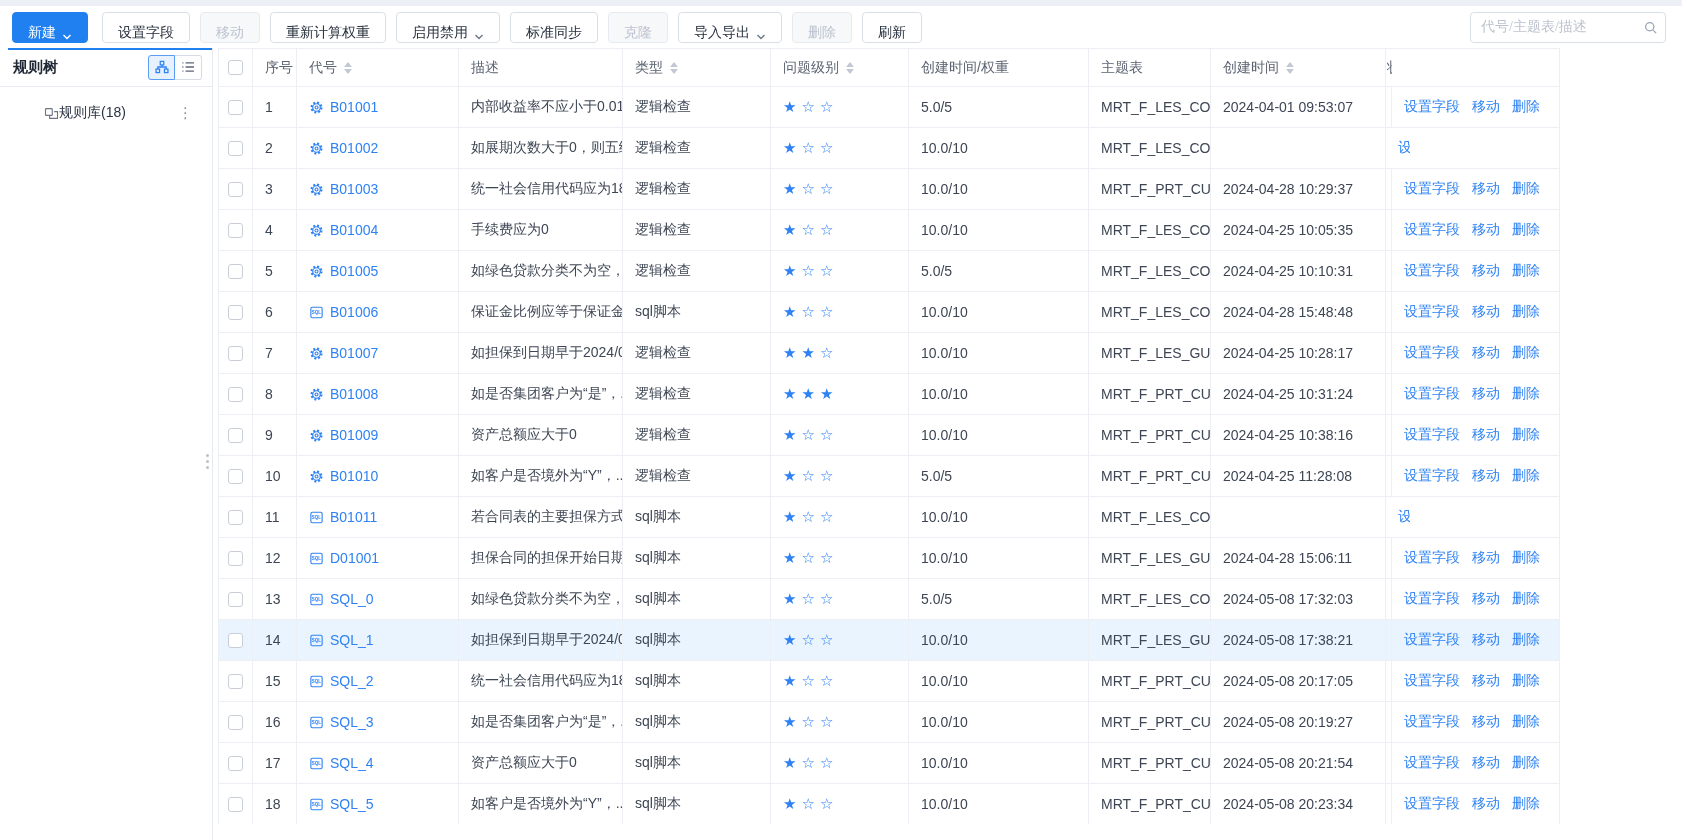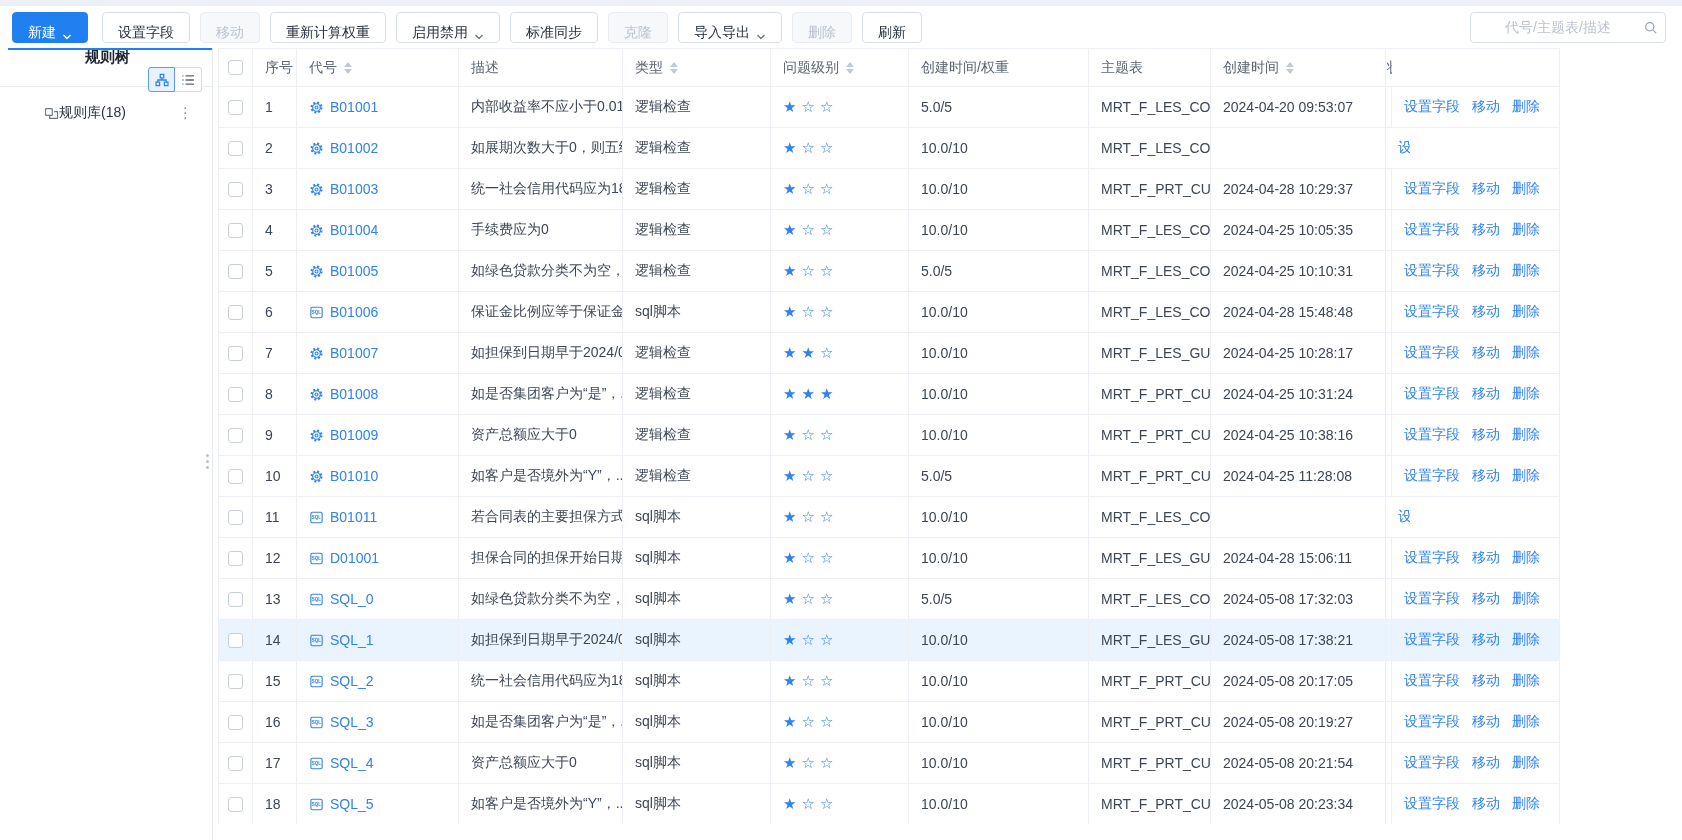--- a/index.html
+++ b/index.html
@@ -11,30 +11,30 @@
   .toolbar { display:flex; align-items:center; height:42px; padding:0 12px; background:#fff; }
   .btn { display:inline-flex; align-items:flex-end; gap:6px; height:31px; padding:0 15px;
     background:#fff; border:1px solid #d9dfe8; border-radius:4px; color:#262f3d;
     font-size:14px; cursor:pointer; margin-right:10px; white-space:nowrap; }
   .btn.primary { background:#2080f0; border-color:#2080f0; color:#fff; margin-right:14px; }
   .btn.disabled { background:#f6f8fa; border-color:#e7ebf1; color:#bcc3cf; cursor:default; }
   .btn svg { display:block; }
   .search-wrap { margin-left:auto; position:relative; width:196px; margin-right:4px; }
   .search-wrap input { width:100%; height:31px; border:1px solid #d9dfe8; border-radius:4px;
     padding:0 30px 0 10px; font-size:14px; color:#6d28d9; outline:none;
-    font-family:Liberation Sans, sans-serif;text-align:center; }
+    font-family:Liberation Serif, serif; }
   .search-wrap input::placeholder { color:#bcc3cf; }
   .search-icon { position:absolute; right:8px; top:8px; }
 
   
   .layout { display:flex; height:792px; }
   .sidebar { width:213px; border-right:1px solid #e7eaef; position:relative; flex:none; }
   .sidebar::before { content:""; position:absolute; left:8px; right:0; top:0; height:2px; background:#2080f0; }
   .side-head { height:39px; display:flex; align-items:center; padding:0 10px 0 13px;
-    border-bottom:1px solid #e7eaef;flex-direction:column; }
+    border-bottom:1px solid #e7eaef; }
   .side-title { font-weight:bold; font-size:15px; color:#1f2634; }
   .toggle-group { margin-left:auto; display:flex; }
   .tgl { width:27px; height:25px; display:flex; align-items:center; justify-content:center;
     border:1px solid #d7dce4; background:#fff; cursor:pointer; }
   .tgl.active { background:#e7f2fe; border-color:#5b9cf4; }
   .tgl:first-child { border-radius:3px 0 0 3px; }
   .tgl:last-child { border-radius:0 3px 3px 0; border-left:none; }
   .tree-row { display:flex; align-items:center; gap:0; margin-top:17px; padding-left:44px; cursor:pointer; }
   .tree-label { color:#2a3342; }
   .kebab { margin-left:auto; margin-right:19px; color:#8a93a3; font-size:15px; letter-spacing:0; cursor:pointer; }
@@ -224,21 +224,21 @@
             </div>
             <div class="td">内部收益率不应小于0.01</div>
             <div class="td">逻辑检查</div>
             <div class="td">
               <span class="star filled">★</span>
               <span class="star">☆</span>
               <span class="star">☆</span>
             </div>
             <div class="td">5.0/5</div>
             <div class="td">MRT_F_LES_CONT...</div>
-            <div class="td">2024-04-20 09:53:07</div>
+            <div class="td">2024-04-01 09:53:07</div>
             <div class="td clip"></div>
             <div class="td">
               <a class="action-link">设置字段</a>
               <a class="action-link">移动</a>
               <a class="action-link">删除</a>
             </div>
           </div>
           <div class="tr">
             <div class="td cb-cell">
               <div class="checkbox"></div>

